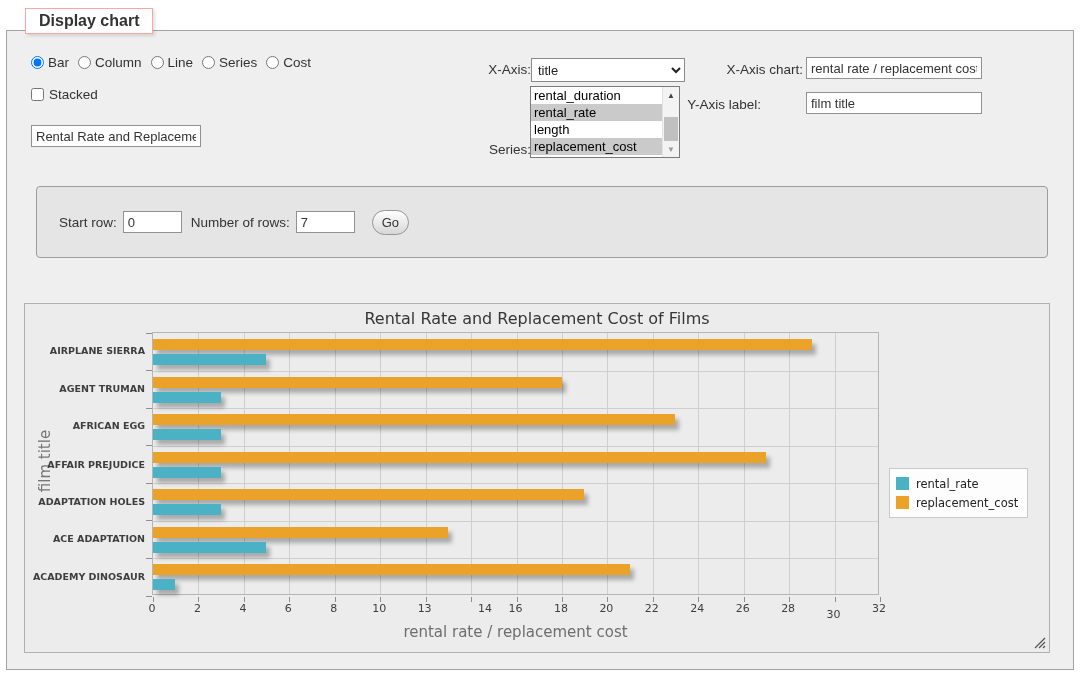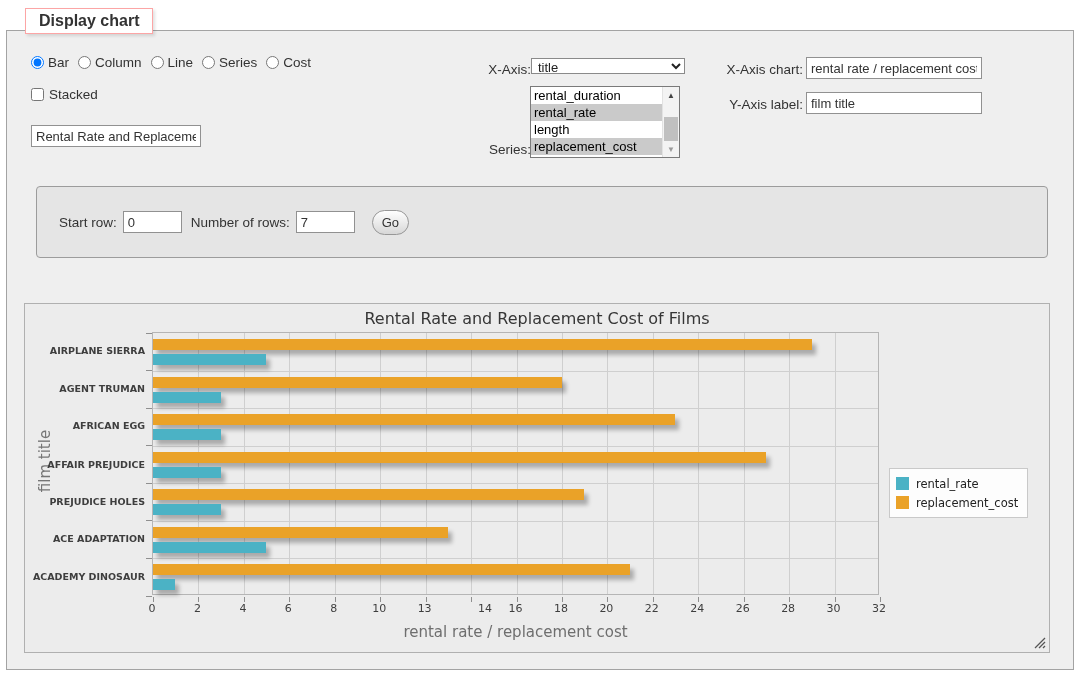--- a/index.html
+++ b/index.html
@@ -19,26 +19,26 @@
   .radio-row label { display:flex; align-items:center; margin-right:9px; }
   .radio-row input { margin-right:4px; }
   .check-row { position:absolute; left:24px; top:56px; display:flex; align-items:center; }
   .check-row input { margin-right:5px; }
   .text-input { background:#fff; border:1px solid #919191; font-size:13px; color:#333;
                 padding:2px 4px; font-family:"Liberation Sans",sans-serif; height:22px; }
   #title-input { position:absolute; left:24px; top:94px; width:170px; white-space:nowrap; overflow:hidden; }
   .ctl-label { position:absolute; width:72px; text-align:right; color:#333; }
   #xaxis-caption { left:452px; top:31px; }
   #series-caption { left:452px; top:111px; }
-  #xaxis-select { position:absolute; left:524px; top:27px; width:154px; height:16px;
+  #xaxis-select { position:absolute; left:524px; top:27px; width:154px; height:24px;
                   border:1px solid #8a8a8a; background:#fff; font-size:13px;
                   font-family:"Liberation Sans",sans-serif; color:#222; padding-left:2px; }
   .label-wide { position:absolute; width:82px; text-align:right; color:#333; }
   #xlabel-caption { left:714px; top:31px; }
-  #ylabel-caption { left:714px; top:66px; }
+  #ylabel-caption { left:672px; top:66px; }
   #xaxis-label-input { position:absolute; left:799px; top:26px; width:176px; }
   #yaxis-label-input { position:absolute; left:799px; top:61px; width:176px; }
 
   
   .series-list { position:absolute; left:523px; top:55px; width:150px; height:72px;
                  background:#fff; border:1px solid #7a7a7a; display:flex; }
   .series-items { flex:1; overflow:hidden; }
   .series-item { height:17px; line-height:17px; padding-left:3px; font-size:13px;
                  white-space:nowrap; color:#000; }
   .series-item.selected { background:#cacaca; }
@@ -224,41 +224,41 @@
         <div class="bar" style="top: 133.714px; width: 67.9291px; background: rgb(75, 178, 197);"></div>
         <div class="bar" style="top: 171.286px; width: 67.9291px; background: rgb(75, 178, 197);"></div>
         <div class="bar" style="top: 208.857px; width: 113.367px; background: rgb(75, 178, 197);"></div>
         <div class="bar" style="top: 246.429px; width: 22.4916px; background: rgb(75, 178, 197);"></div>
       </div>
     <div id="ylabels">
         <div class="ylab" style="top: 28px; height: 37.5714px;">AIRPLANE SIERRA</div>
         <div class="ylab" style="top: 65.5714px; height: 37.5714px;">AGENT TRUMAN</div>
         <div class="ylab" style="top: 103.143px; height: 37.5714px;">AFRICAN EGG</div>
         <div class="ylab" style="top: 142px; height: 37.5714px;">AFFAIR PREJUDICE</div>
-        <div class="ylab" style="top: 178.286px; height: 37.5714px;">PREJUDICE HOLES</div>
+        <div class="ylab" style="top: 178.286px; height: 37.5714px;">ADAPTATION HOLES</div>
         <div class="ylab" style="top: 215.857px; height: 37.5714px;">ACE ADAPTATION</div>
         <div class="ylab" style="top: 253.429px; height: 37.5714px;">ACADEMY DINOSAUR</div>
       </div>
     <div id="xlabels">
         <div class="xlab" style="left: 105px;">0</div>
         <div class="xlab" style="left: 150.438px;">2</div>
         <div class="xlab" style="left: 195.875px;">4</div>
         <div class="xlab" style="left: 241.312px;">6</div>
         <div class="xlab" style="left: 286.75px;">8</div>
         <div class="xlab" style="left: 332.188px;">10</div>
         <div class="xlab" style="left: 377.625px;">13</div>
         <div class="xlab" style="left: 423.062px; text-align: right;">14</div>
         <div class="xlab" style="left: 468.5px;">16</div>
         <div class="xlab" style="left: 513.938px;">18</div>
         <div class="xlab" style="left: 559.375px;">20</div>
         <div class="xlab" style="left: 604.812px;">22</div>
         <div class="xlab" style="left: 650.25px;">24</div>
         <div class="xlab" style="left: 695.688px;">26</div>
         <div class="xlab" style="left: 741.125px;">28</div>
-        <div class="xlab" style="left: 786.562px;">30</div>
+        <div class="xlab" style="left: 786.562px; margin-top: 6px;">30</div>
         <div class="xlab" style="left: 832px;">32</div>
       </div>
     <div class="xaxis-title">rental rate / replacement cost</div>
     <div class="legend" id="chart-legend">
         <div class="legend-row">
           <div class="swatch" style="background: rgb(75, 178, 197);"></div>
           <span>rental_rate</span>
         </div>
         <div class="legend-row">
           <div class="swatch" style="background: rgb(234, 162, 40);"></div>

